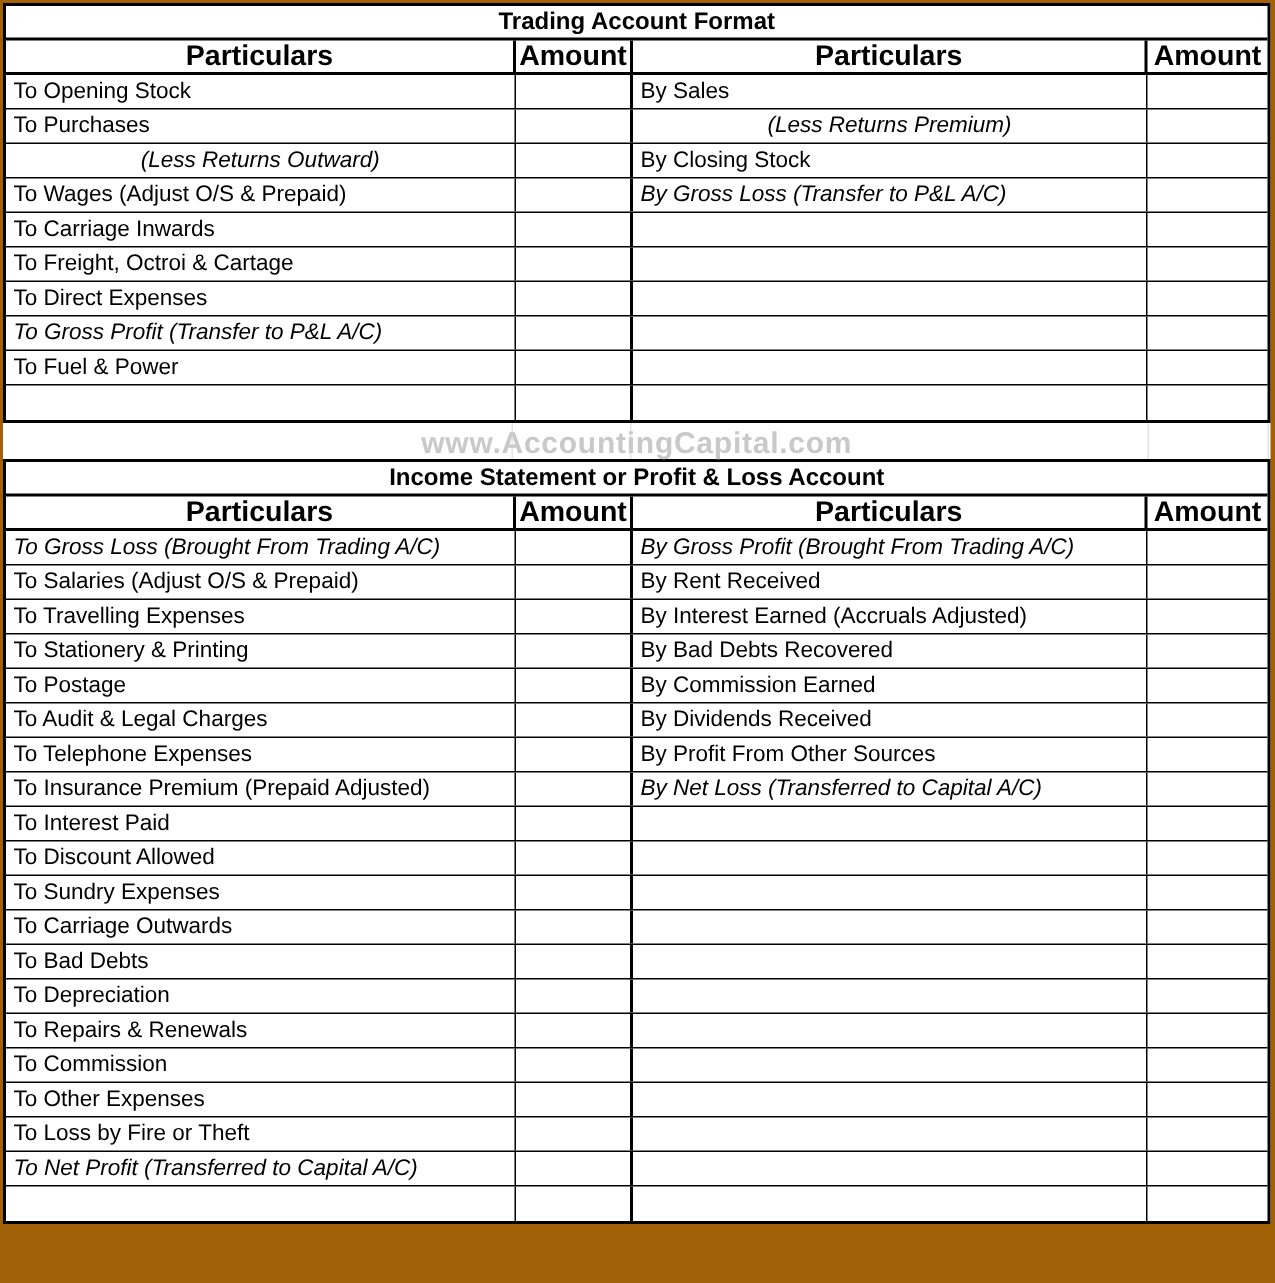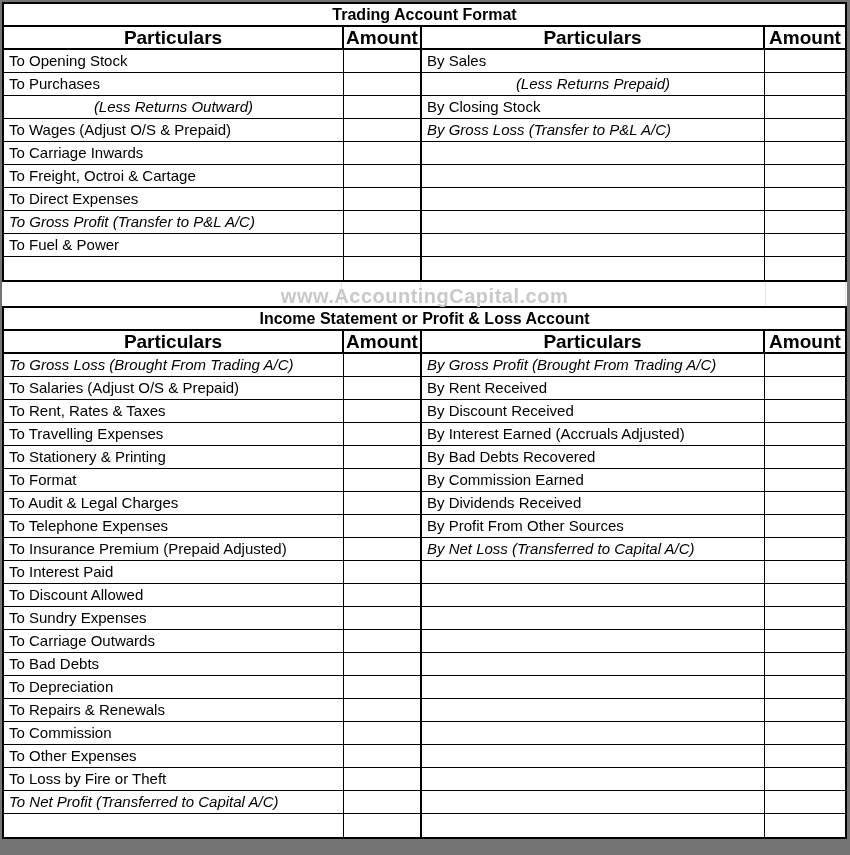--- a/index.html
+++ b/index.html
@@ -1,17 +1,17 @@
 <!DOCTYPE html>
 <html><head>
 <meta charset="utf-8">
 <style>
   html,body{margin:0;padding:0;background:#fff;}
   body{font-family:"Liberation Sans","DejaVu Sans",sans-serif;color:#000;}
-  .page{width:850px;height:855px;background:#737373;box-sizing:border-box;padding:2px 16px 0 2px;overflow:hidden;}
+  .page{width:850px;height:855px;background:#a16207;box-sizing:border-box;padding:2px 16px 0 2px;overflow:hidden;}
   .acct{width:845px;border:2px solid #000;box-sizing:border-box;background:#fff;}
   .acct-title{height:21px;line-height:21px;text-align:center;font-weight:bold;font-size:16px;border-bottom:2px solid #000;}
   .hrow{display:grid;grid-template-columns:340px 78px 343px 80px;border-bottom:2px solid #000;}
   .hcell{height:21px;line-height:21px;font-weight:bold;font-size:19px;text-align:center;box-sizing:border-box;border-right:2px solid #000;overflow:hidden;}
   .hcell.last{border-right:none;}
   .row{display:grid;grid-template-columns:340px 78px 343px 80px;border-bottom:1px solid #000;height:23px;box-sizing:border-box;}
   .row:last-child{border-bottom:none;}
   .cell{line-height:22px;font-size:15px;box-sizing:border-box;overflow:hidden;white-space:nowrap;border-right:1px solid #000;padding:0 2px 0 5px;}
   .cell.mid{border-right:2px solid #000;}
   .cell.last{border-right:none;}
@@ -37,21 +37,21 @@
     <div id="trading-rows">
         <div class="row">
           <div class="cell">To Opening Stock</div>
           <div class="cell mid"></div>
           <div class="cell">By Sales</div>
           <div class="cell last"></div>
         </div>
         <div class="row">
           <div class="cell">To Purchases</div>
           <div class="cell mid"></div>
-          <div class="cell it ctr">(Less Returns Prepaid)</div>
+          <div class="cell it ctr">(Less Returns Premium)</div>
           <div class="cell last"></div>
         </div>
         <div class="row">
           <div class="cell it ctr">(Less Returns Outward)</div>
           <div class="cell mid"></div>
           <div class="cell">By Closing Stock</div>
           <div class="cell last"></div>
         </div>
         <div class="row">
           <div class="cell">To Wages (Adjust O/S &amp; Prepaid)</div>
@@ -121,39 +121,33 @@
           <div class="cell it">By Gross Profit (Brought From Trading A/C)</div>
           <div class="cell last"></div>
         </div>
         <div class="row">
           <div class="cell">To Salaries (Adjust O/S &amp; Prepaid)</div>
           <div class="cell mid"></div>
           <div class="cell">By Rent Received</div>
           <div class="cell last"></div>
         </div>
         <div class="row">
-          <div class="cell">To Rent, Rates &amp; Taxes</div>
-          <div class="cell mid"></div>
-          <div class="cell">By Discount Received</div>
-          <div class="cell last"></div>
-        </div>
-        <div class="row">
           <div class="cell">To Travelling Expenses</div>
           <div class="cell mid"></div>
           <div class="cell">By Interest Earned (Accruals Adjusted)</div>
           <div class="cell last"></div>
         </div>
         <div class="row">
           <div class="cell">To Stationery &amp; Printing</div>
           <div class="cell mid"></div>
           <div class="cell">By Bad Debts Recovered</div>
           <div class="cell last"></div>
         </div>
         <div class="row">
-          <div class="cell">To Format</div>
+          <div class="cell">To Postage</div>
           <div class="cell mid"></div>
           <div class="cell">By Commission Earned</div>
           <div class="cell last"></div>
         </div>
         <div class="row">
           <div class="cell">To Audit &amp; Legal Charges</div>
           <div class="cell mid"></div>
           <div class="cell">By Dividends Received</div>
           <div class="cell last"></div>
         </div>

